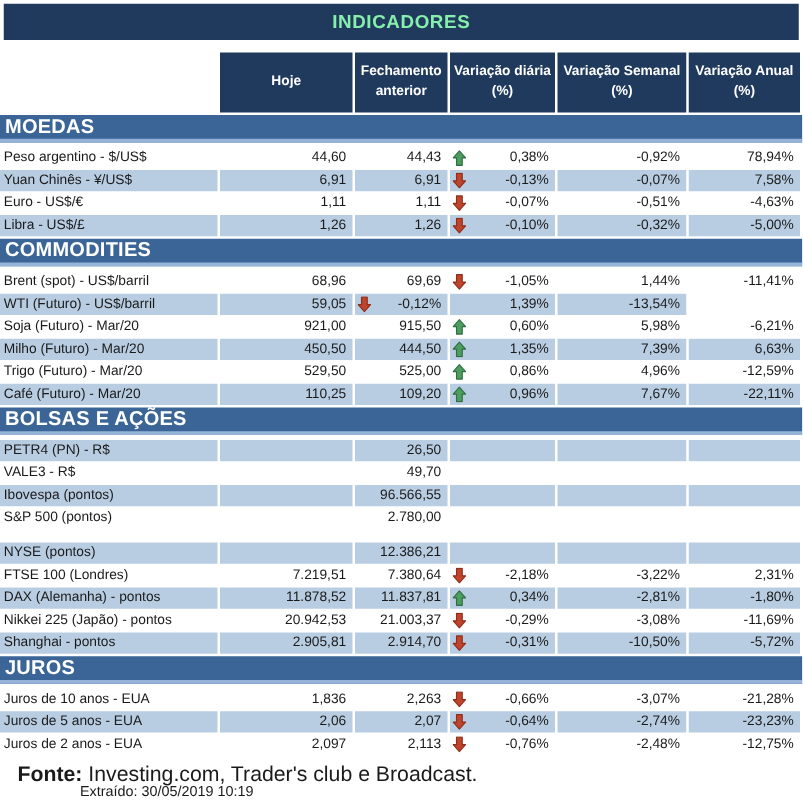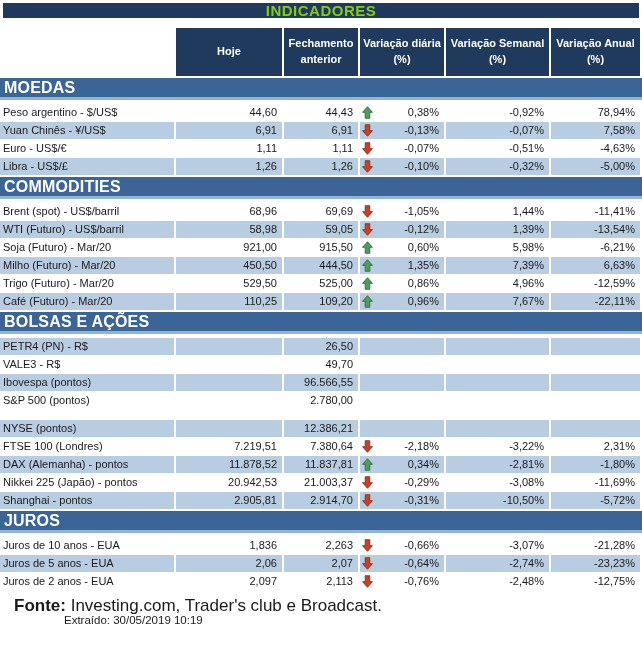--- a/index.html
+++ b/index.html
@@ -1,22 +1,22 @@
 <!DOCTYPE html>
 <html style="--title-bar: #1f3a5c; --header-bg: #1f3a5c; --section-bar: #3a6596; --section-underline: #95b3d7; --row-shade: #b9cde2; --arrow-up: #4e9d5f; --arrow-up-border: #2e6e42; --arrow-down: #c0432c; --arrow-down-border: #8c2f1b;"><head>
 <meta charset="utf-8">
 <style>
   html,body{margin:0;padding:0;background:#fff;}
   .sheet{
     width:642px;height:648px;overflow:hidden;position:relative;
     font-family:"Liberation Sans","DejaVu Sans",sans-serif;color:#1a1a1a;background:#fff;
   }
   .title-bar{
-    margin:3px 3px 0 3px;height:15px;
-    background:var(--title-bar,#1f3a5c);color:#84cc16;
+    margin:3px 3px 0 3px;height:29px;
+    background:var(--title-bar,#1f3a5c);color:#86efac;
     font-weight:bold;font-size:15px;letter-spacing:.5px;
     display:flex;align-items:center;justify-content:center;
   }
   .grid{
     display:grid;
     grid-template-columns:174px 106px 74px 84px 103px 89px;
     column-gap:2px;
   }
   .header-row{margin-top:10px;}
   .hcell{
@@ -151,21 +151,20 @@
               <path d="M6 13.3 L11.4 7.2 H8.5 V.7 H3.5 V7.2 H.6 Z" fill="var(--arrow-down)" stroke="var(--arrow-down-border)" stroke-linejoin="round"></path>
             </svg>
           </span>
           <span class="dval">-1,05%</span>
         </div>
         <div class="cell num">1,44%</div>
         <div class="cell num">-11,41%</div>
       </div>
       <div class="grid row shade">
         <div class="cell label">WTI (Futuro) - US$/barril</div>
-        <div class="cell num">58,98</div>
         <div class="cell num">59,05</div>
         <div class="cell diaria">
           <span class="arrow">
             <svg width="11" height="13" viewBox="0 0 12 14">
               <path d="M6 13.3 L11.4 7.2 H8.5 V.7 H3.5 V7.2 H.6 Z" fill="var(--arrow-down)" stroke="var(--arrow-down-border)" stroke-linejoin="round"></path>
             </svg>
           </span>
           <span class="dval">-0,12%</span>
         </div>
         <div class="cell num">1,39%</div>

